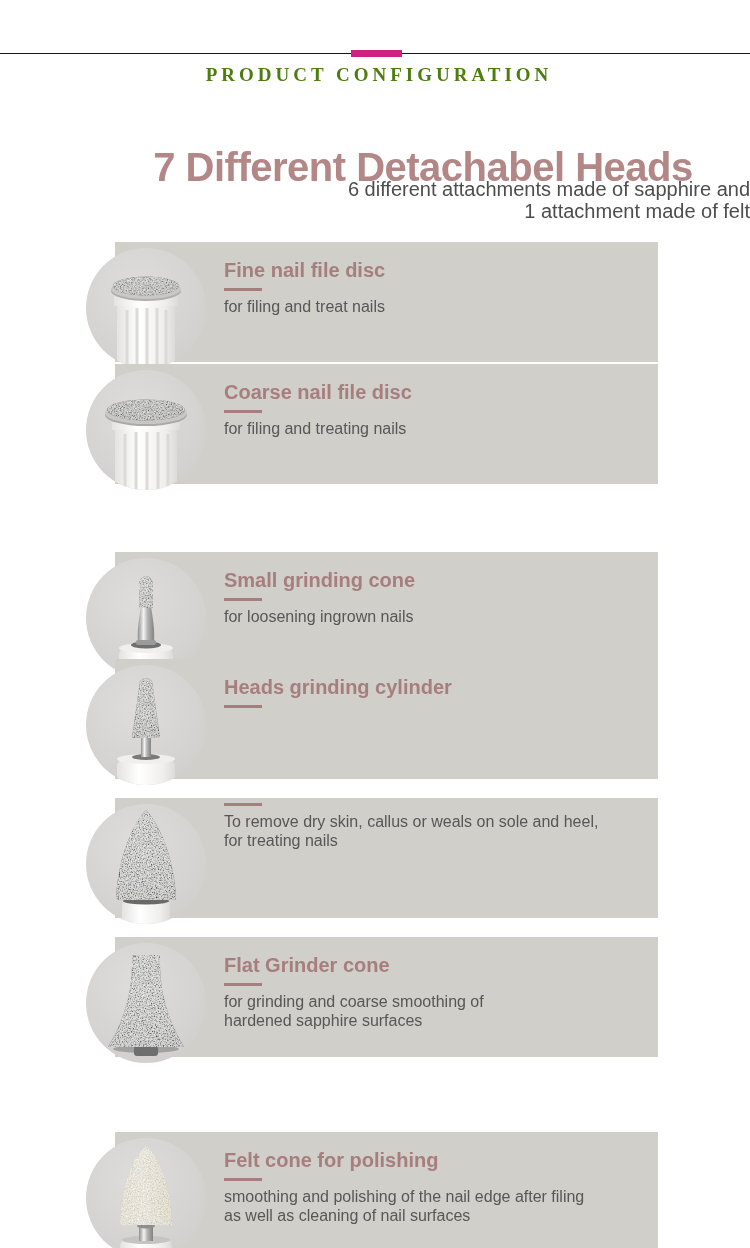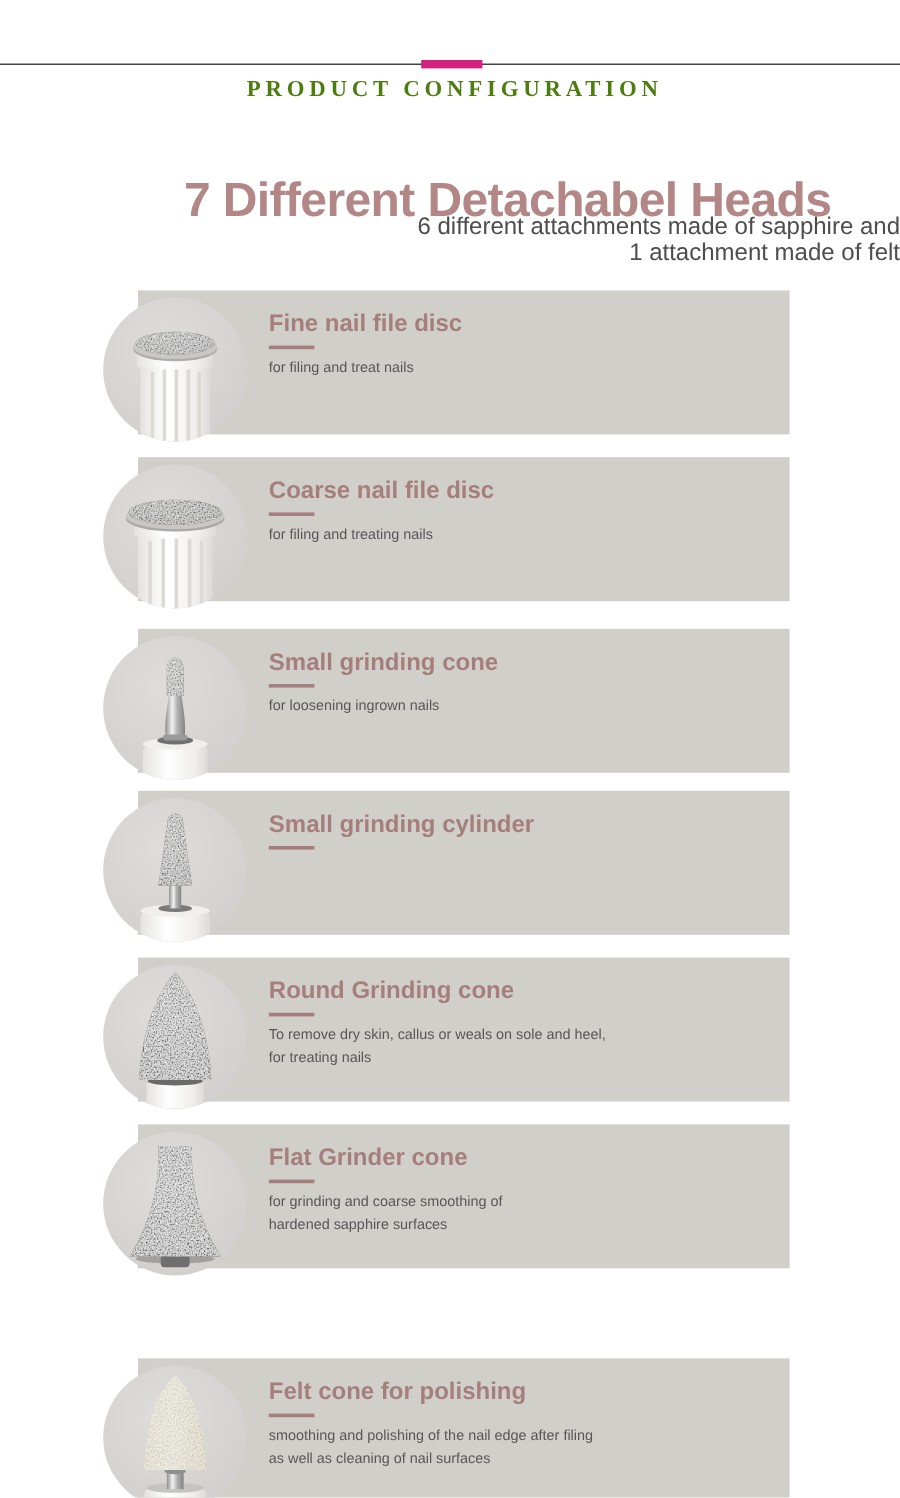--- a/index.html
+++ b/index.html
@@ -22,21 +22,21 @@
   .row{position:absolute;left:0;width:710px;height:126px;}
   .band{position:absolute;left:115px;top:0;width:543px;height:120px;background:#d0cfca;}
   .photo-circle{position:absolute;left:86px;top:6px;width:120px;height:120px;border-radius:50%;
     background:radial-gradient(circle at 42% 35%, #dedddb 0%, #d6d4d2 55%, #cecccA 100%);
     overflow:hidden;}
   .photo-circle svg{display:block;}
 
   .row-text{position:absolute;left:224px;top:0;width:420px;}
   .row-title{margin:16px 0 0 0;font-size:20px;line-height:25px;font-weight:bold;color:#a67e7e;}
   .row-rule{width:38px;height:3px;background:#a67e7e;margin-top:5px;}
-  .row-desc{margin:6px 0 0 0;font-size:12px;line-height:19px;color:#575757;white-space:pre-line;}
+  .row-desc{margin:6px 0 0 0;font-size:16px;line-height:19px;color:#575757;white-space:pre-line;}
 
   .defs-holder{position:absolute;width:0;height:0;overflow:hidden;}
 </style>
 </head>
 <body>
 
 <svg class="defs-holder" aria-hidden="true">
   <defs>
     <linearGradient id="gradBody" x1="0" y1="0" x2="1" y2="0">
       <stop offset="0" stop-color="#e4e3e1"></stop>
@@ -96,42 +96,42 @@
         <use href="#s1" filter="url(#gLight)" opacity="0.65"></use>
       </svg>
     </div>
     <div class="row-text">
       <h3 class="row-title">Fine nail file disc</h3>
       <div class="row-rule"></div>
       <p class="row-desc">for filing and treat nails</p>
     </div>
   </div>
 
-  <div class="row" style="top:381px">
+  <div class="row" style="top:364px">
     <div class="band"></div>
     <div class="photo-circle">
       <svg viewBox="0 0 120 120" width="120" height="120">
         <path d="M29,58 h62 v62 h-62 z" fill="url(#gradBody)"></path>
         <path d="M39,64 v56 M50,62 v58 M61,62 v58 M72,62 v58 M82,64 v56" stroke="#dbdad7" stroke-width="3" fill="none"></path>
         <path d="M26,52 a6,6 0 0 1 6,-6 h56 a6,6 0 0 1 6,6 v8 h-68 z" fill="url(#gradBody)"></path>
         <ellipse cx="60" cy="45" rx="41" ry="11" fill="#aBa9a7"></ellipse>
         <ellipse cx="60" cy="43" rx="41" ry="11" fill="#c9c7c5"></ellipse>
         <ellipse id="s2" cx="60" cy="40" rx="39" ry="10.5" fill="url(#gradGran)"></ellipse>
         <use href="#s2" filter="url(#gDark)" opacity="0.55"></use>
         <use href="#s2" filter="url(#gLight)" opacity="0.65"></use>
       </svg>
     </div>
     <div class="row-text">
       <h3 class="row-title">Coarse nail file disc</h3>
       <div class="row-rule"></div>
       <p class="row-desc">for filing and treating nails</p>
     </div>
   </div>
 
-  <div class="row" style="top:524px">
+  <div class="row" style="top:552px">
     <div class="band"></div>
     <div class="photo-circle">
       <svg viewBox="0 0 120 120" width="120" height="120">
         <rect x="33" y="90" width="54" height="32" rx="7" fill="url(#gradBody)"></rect>
         <ellipse cx="60" cy="90" rx="27" ry="5" fill="#f1efed"></ellipse>
         <ellipse cx="60" cy="87" rx="15" ry="3.5" fill="#6f6f6f"></ellipse>
         <path d="M55,48 C53,62 51,72 52,84 L68,84 C69,72 67,62 65,48 Z" fill="url(#gradMetal)"></path>
         <rect x="50" y="82" width="20" height="5" rx="2" fill="#9a9a9a"></rect>
         <path id="s3" d="M53,27 a7,9 0 0 1 14,0 v23 h-14 z" fill="url(#gradGran)"></path>
         <use href="#s3" filter="url(#gDark)" opacity="0.5"></use>
@@ -152,38 +152,37 @@
         <rect x="31" y="94" width="58" height="28" rx="7" fill="url(#gradBody)"></rect>
         <ellipse cx="60" cy="94" rx="29" ry="5" fill="#f1efed"></ellipse>
         <ellipse cx="60" cy="92" rx="14" ry="3" fill="#7a7a7a"></ellipse>
         <rect x="55" y="72" width="10" height="20" fill="url(#gradMetal)"></rect>
         <path id="s4" d="M54,16 Q60,10 66,16 L74,73 L46,73 Z" fill="url(#gradGran)"></path>
         <use href="#s4" filter="url(#gDark)" opacity="0.55"></use>
         <use href="#s4" filter="url(#gLight)" opacity="0.7"></use>
       </svg>
     </div>
     <div class="row-text">
-      <h3 class="row-title">Small grinding cylinder</h3>
+      <h3 class="row-title">Heads grinding cylinder</h3>
       <div class="row-rule"></div>
     </div>
   </div>
 
   <div class="row" style="top:798px">
     <div class="band"></div>
     <div class="photo-circle">
       <svg viewBox="0 0 120 120" width="120" height="120">
         <rect x="36" y="97" width="48" height="23" rx="4" fill="url(#gradBody)"></rect>
         <ellipse cx="60" cy="97" rx="23" ry="3.5" fill="#6a6a68"></ellipse>
         <path id="s5" d="M60,6 C43,24 31,62 30,96 L90,96 C89,62 77,24 60,6 Z" fill="url(#gradGran)"></path>
         <use href="#s5" filter="url(#gDark)" opacity="0.6"></use>
         <use href="#s5" filter="url(#gLight)" opacity="0.75"></use>
       </svg>
     </div>
     <div class="row-text">
-      <h3 class="row-title">Round Grinding cone</h3>
       <div class="row-rule"></div>
       <p class="row-desc">To remove dry skin, callus or weals on sole and heel,
 for treating nails</p>
     </div>
   </div>
 
   <div class="row" style="top:937px">
     <div class="band"></div>
     <div class="photo-circle">
       <svg viewBox="0 0 120 120" width="120" height="120">

